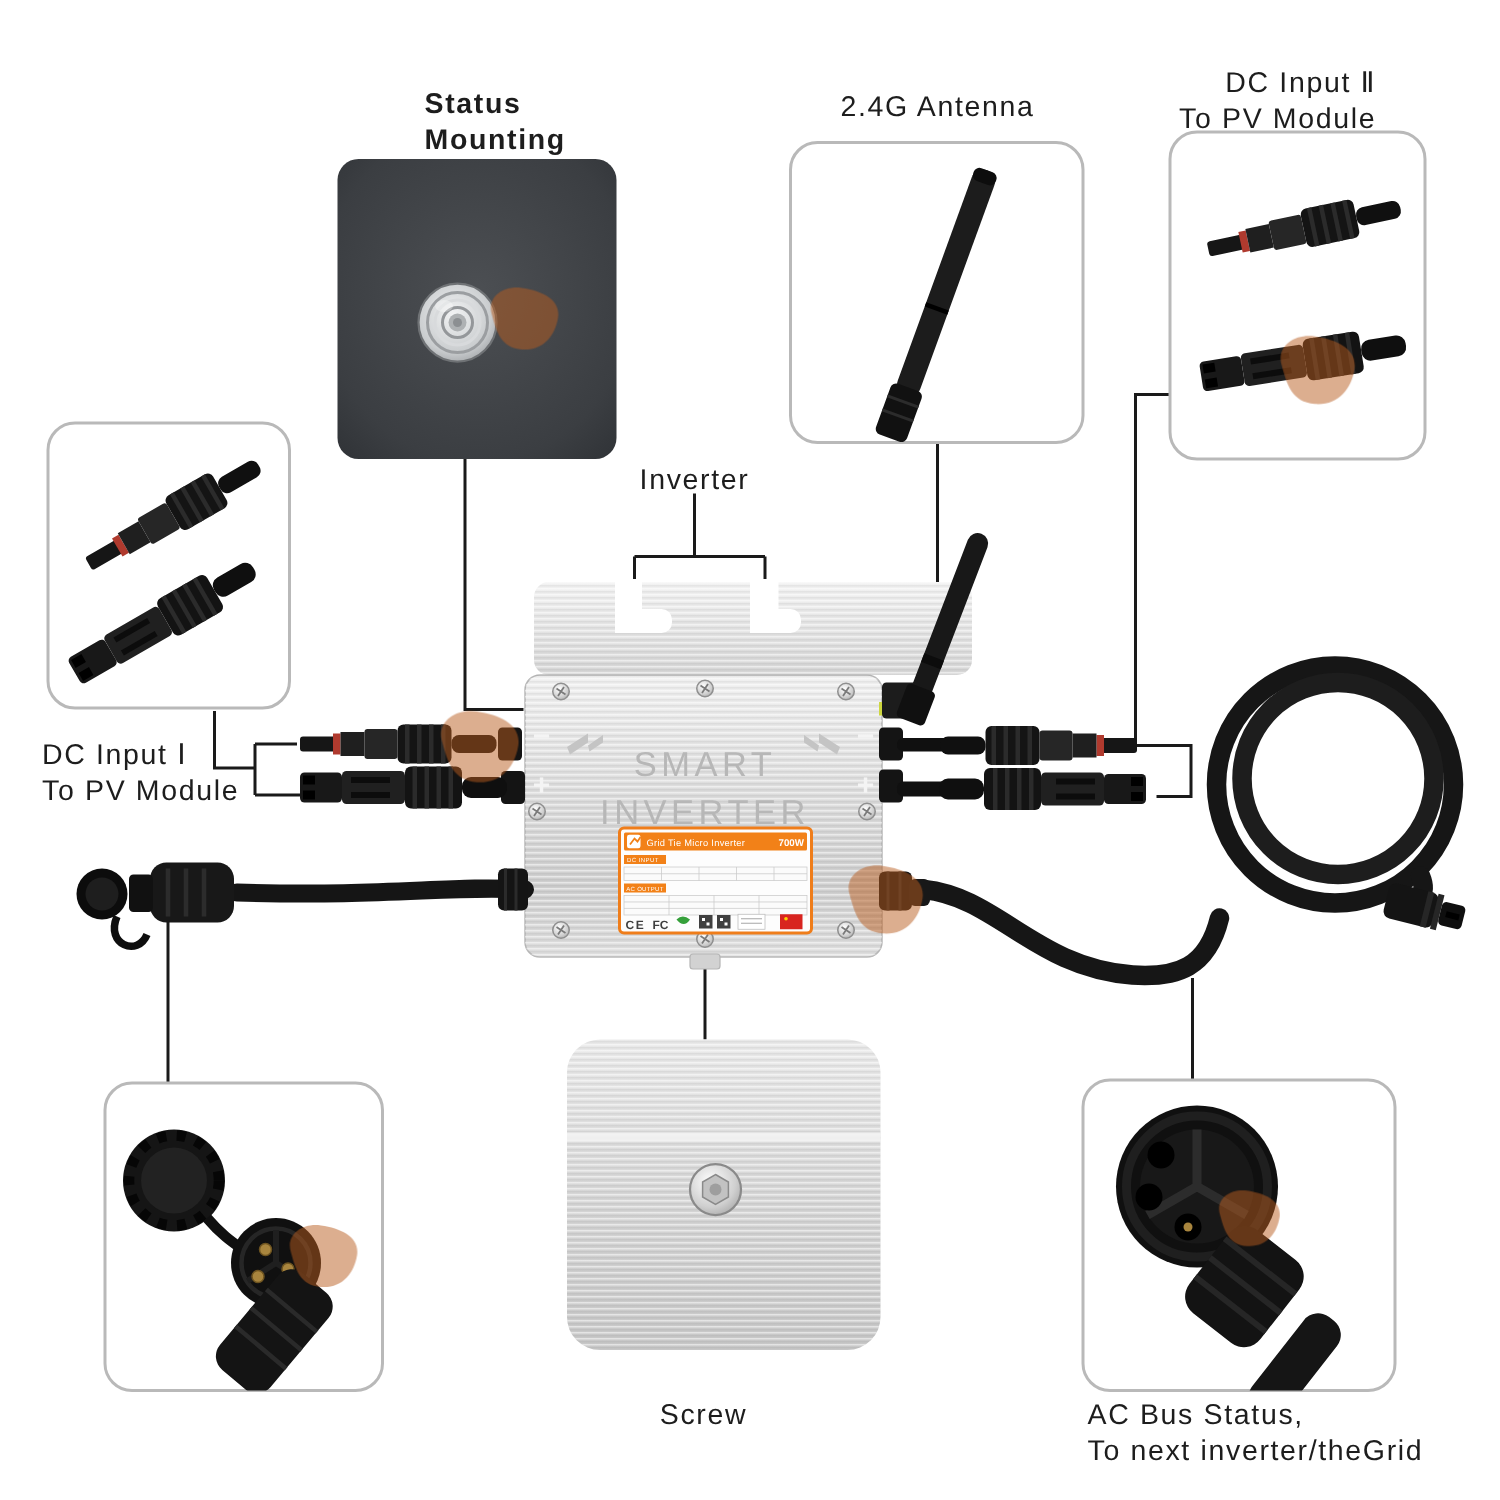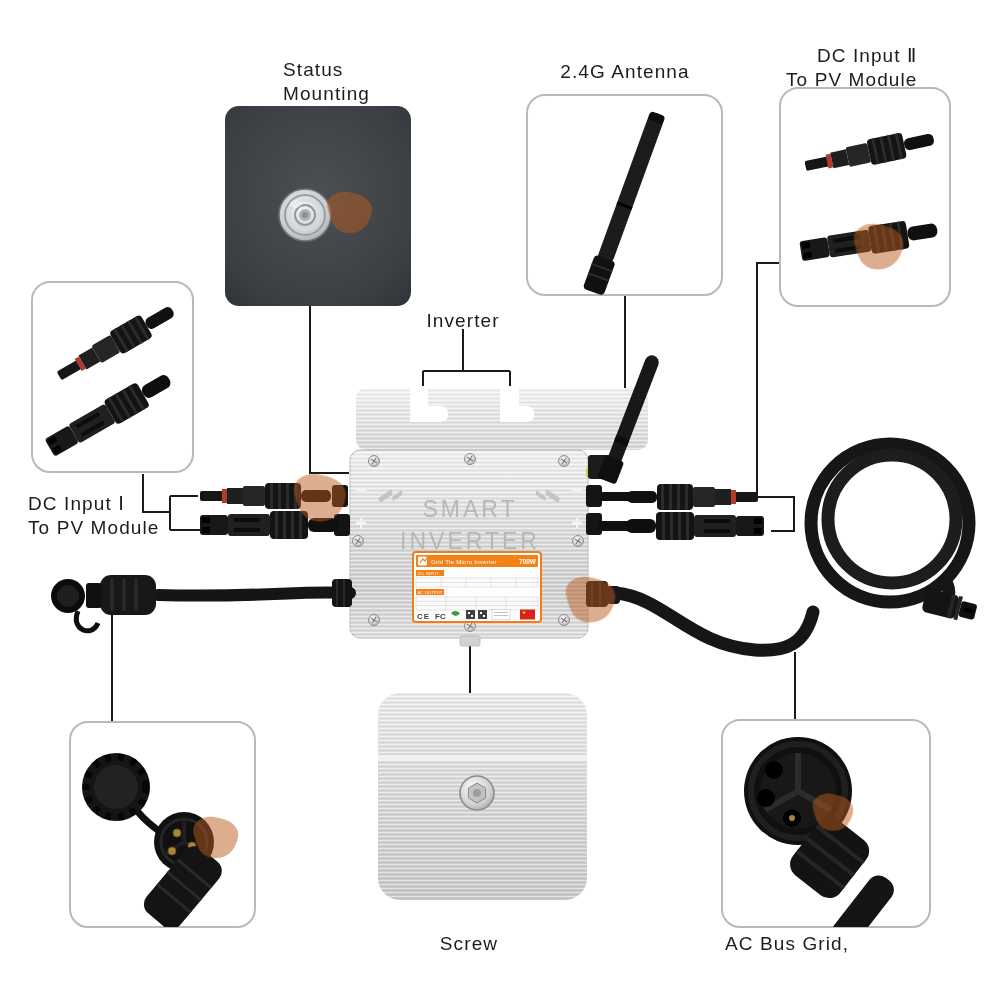--- a/index.html
+++ b/index.html
@@ -359,21 +359,21 @@
   <g fill="#b85c1f" opacity="0.5">
     <use href="#blob" transform="translate(322,190)"></use>
     <use href="#blob" transform="translate(848,222) scale(1.1)"></use>
     <use href="#blob" transform="translate(288,472) scale(1.15)"></use>
     <use href="#blob" transform="translate(560,575) scale(1.1)"></use>
     <use href="#blob" transform="translate(188,815)"></use>
     <use href="#blob" transform="translate(808,792) scale(0.9)"></use>
   </g>
 </svg>
 
-  <div class="lbl" style="left:283px;top:58px;">
+  <div class="lbl" style="left:283px;top:58px;font-weight:bold;">
     <div>Status</div>
     <div>Mounting</div>
   </div>
 
   <div class="lbl center" style="left:540px;top:60px;width:170px;">
     <div>2.4G Antenna</div>
   </div>
 
   <div class="lbl" style="left:786px;top:44px;text-align:right;">
     <div>DC Input Ⅱ</div>
@@ -388,16 +388,17 @@
     <div>DC Input Ⅰ</div>
     <div>To PV Module</div>
   </div>
 
 
   <div class="lbl center" style="left:419px;top:932px;width:100px;">
     <div>Screw</div>
   </div>
 
   <div class="lbl" style="left:725px;top:932px;">
-    <div>AC Bus Grid,</div>
+    <div>AC Bus Status,</div>
+    <div>To next inverter/theGrid</div>
   </div>
 
 </div>
 
 </body></html>

